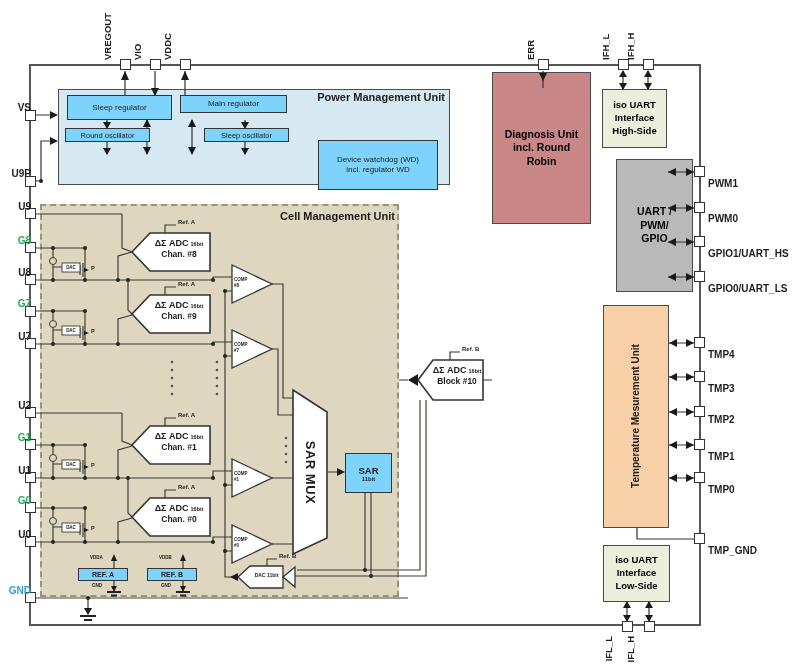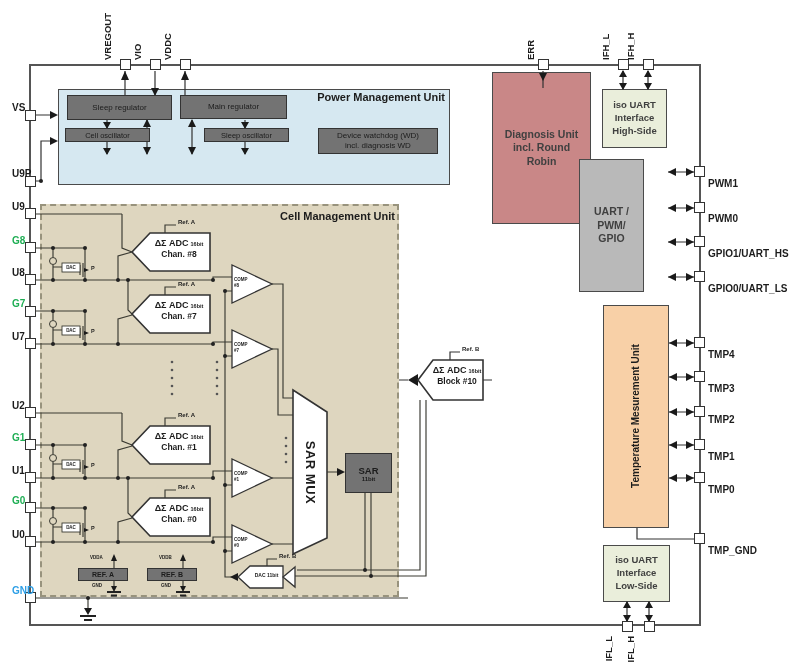--- a/index.html
+++ b/index.html
@@ -1,30 +1,30 @@
 <!DOCTYPE html>
 <html><head>
 <meta charset="utf-8">
 <style>
   html,body{margin:0;padding:0;background:#fff;}
   .canvas{position:relative;width:800px;height:667px;background:#fff;overflow:hidden;
           font-family:"Liberation Sans",sans-serif;}
   .block{position:absolute;border:1.5px solid #4a4a4a;box-sizing:border-box;z-index:1;
          display:flex;flex-direction:column;align-items:center;justify-content:center;
-         text-align:center;font-weight:bold;color:#404040;}
+         text-align:center;font-weight:bold;color:#000000;}
   .block.cmu{border:2px dashed #98937d;}
   svg.wires{position:absolute;left:0;top:0;z-index:2;}
-  .wbox{position:absolute;background:#737373;border:1.2px solid #333;box-sizing:border-box;z-index:3;
+  .wbox{position:absolute;background:#7dd3fc;border:1.2px solid #333;box-sizing:border-box;z-index:3;
         display:flex;flex-direction:column;align-items:center;justify-content:center;
         text-align:center;color:#1c1c1c;}
   .txt{position:absolute;color:#1c1c1c;z-index:3;white-space:nowrap;}
   .pin{position:absolute;width:11px;height:11px;background:#fff;border:1.5px solid #333;
        box-sizing:border-box;z-index:5;}
   .plabel{position:absolute;font-weight:bold;font-size:10px;color:#1c1c1c;z-index:5;white-space:nowrap;}
-  .plabel.left{left:12px;width:27px;height:11px;line-height:11px;}
+  .plabel.left{left:4px;width:27px;text-align:right;height:11px;line-height:11px;}
   .plabel.right{text-align:left;height:11px;line-height:11px;}
   .plabel.green{color:#1fae54;}
   .plabel.blue{color:#2e9fe6;}
   .vlab{transform:rotate(-90deg);transform-origin:left bottom;width:60px;height:12px;
         line-height:12px;font-size:9.5px;text-align:left;}
   .vlab.bot{width:42px;text-align:right;}
   .btitle{font-weight:bold;font-size:11px;}
   .l3{font-size:10.5px;font-weight:bold;line-height:1.3;}
   .l3s{font-size:9.5px;font-weight:bold;line-height:1.35;}
   .adct{display:flex;flex-direction:column;align-items:center;text-align:center;font-weight:bold;}
@@ -49,21 +49,21 @@
   <div class="block" style="left:492px;top:72px;width:99px;height:152px;background:#c98787">
     <span class="l3">Diagnosis Unit</span>
     <span class="l3">incl. Round</span>
     <span class="l3">Robin</span>
   </div>
   <div class="block" style="left:602px;top:89px;width:65px;height:59px;background:#eaeedb">
     <span class="l3s">iso UART</span>
     <span class="l3s">Interface</span>
     <span class="l3s">High-Side</span>
   </div>
-  <div class="block" style="left:579px;top:159px;width:65px;height:133px;background:#b9b9b9">
+  <div class="block" style="left:616px;top:159px;width:77px;height:133px;background:#b9b9b9">
     <span class="l3">UART /</span>
     <span class="l3">PWM/</span>
     <span class="l3">GPIO</span>
   </div>
   <div class="block" style="left:603px;top:305px;width:66px;height:223px;background:#f8d0a7"></div>
   <div class="block" style="left:603px;top:545px;width:67px;height:57px;background:#eaeedb">
     <span class="l3s">iso UART</span>
     <span class="l3s">Interface</span>
     <span class="l3s">Low-Side</span>
   </div>
@@ -225,47 +225,47 @@
         <circle cx="217" cy="386" r="1.3"></circle>
         <circle cx="217" cy="394" r="1.3"></circle>
       <circle cx="286" cy="438" r="1.3"></circle>
         <circle cx="286" cy="446" r="1.3"></circle>
         <circle cx="286" cy="454" r="1.3"></circle>
         <circle cx="286" cy="462" r="1.3"></circle>
     </g>
   </svg>
 
   <div class="wbox wb8" style="left:67px;top:95px;width:105px;height:25px">Sleep regulator</div>
-  <div class="wbox wb8" style="left:180px;top:95px;width:107px;height:24px">Main regulator</div>
-  <div class="wbox wb75" style="left:65px;top:128px;width:85px;height:14px">Cell oscillator</div>
+  <div class="wbox wb8" style="left:180px;top:95px;width:107px;height:18px">Main regulator</div>
+  <div class="wbox wb75" style="left:65px;top:128px;width:85px;height:14px">Round oscillator</div>
   <div class="wbox wb75" style="left:204px;top:128px;width:85px;height:14px">Sleep oscillator</div>
-  <div class="wbox wb8" style="left:318px;top:128px;width:120px;height: 26px">
+  <div class="wbox wb8" style="left:318px;top:140px;width:120px;height: 50px">
     <span>Device watchdog (WD)</span>
-    <span>incl. diagnosis WD</span>
+    <span>incl. regulator WD</span>
   </div>
 
   <div class="wbox" style="left:345px;top:453px;width:47px;height:40px;border-width:1.6px">
     <span style="font-size:9.5px;font-weight:bold">SAR</span>
     <span style="font-size:6px;font-weight:bold">11bit</span>
   </div>
   <div class="wbox" style="left:78px;top:568px;width:50px;height:13px;font-size:7px;font-weight:bold">REF. A</div>
   <div class="wbox" style="left:147px;top:568px;width:50px;height:13px;font-size:7px;font-weight:bold">REF. B</div>
 
   <div class="txt btitle" style="left:293px;top:91px;width:152px;text-align:right">Power Management Unit</div>
   <div class="txt btitle" style="left:240px;top:210px;width:155px;text-align:right">Cell Management Unit</div>
   <div class="txt btitle rotm90" style="left:531px;top:409px;width:210px;height:14px;line-height:14px;text-align:center;font-size:10px">Temperature Mesurement Unit</div>
   <div class="txt rot90" style="left:265px;top:464px;width:90px;height:17px;line-height:17px;text-align:center;font-size:13px;font-weight:bold;letter-spacing:0.5px">SAR MUX</div>
 
   <div class="txt adct" style="left:146px;top:238px;width:66px">
     <span class="adcl1"><span>ΔΣ ADC</span><span class="bits">16bit</span></span>
     <span class="adcl2">Chan. #8</span>
   </div>
   <div class="txt adct" style="left:146px;top:300px;width:66px">
     <span class="adcl1"><span>ΔΣ ADC</span><span class="bits">16bit</span></span>
-    <span class="adcl2">Chan. #7</span>
+    <span class="adcl2">Chan. #9</span>
   </div>
   <div class="txt adct" style="left:146px;top:431px;width:66px">
     <span class="adcl1"><span>ΔΣ ADC</span><span class="bits">16bit</span></span>
     <span class="adcl2">Chan. #1</span>
   </div>
   <div class="txt adct" style="left:146px;top:503px;width:66px">
     <span class="adcl1"><span>ΔΣ ADC</span><span class="bits">16bit</span></span>
     <span class="adcl2">Chan. #0</span>
   </div>
   <div class="txt adct" style="left:431px;top:365px;width:52px">

